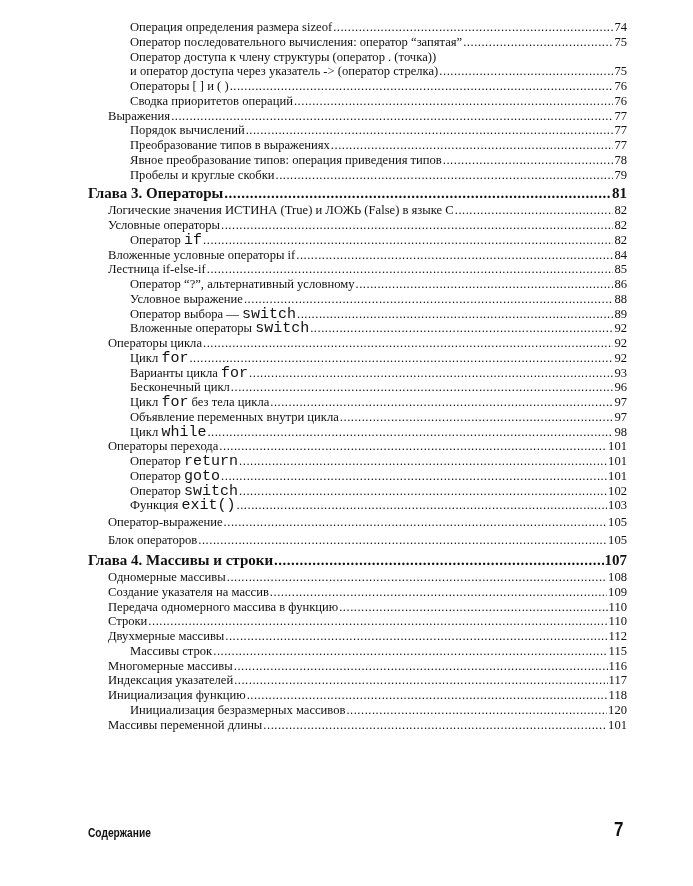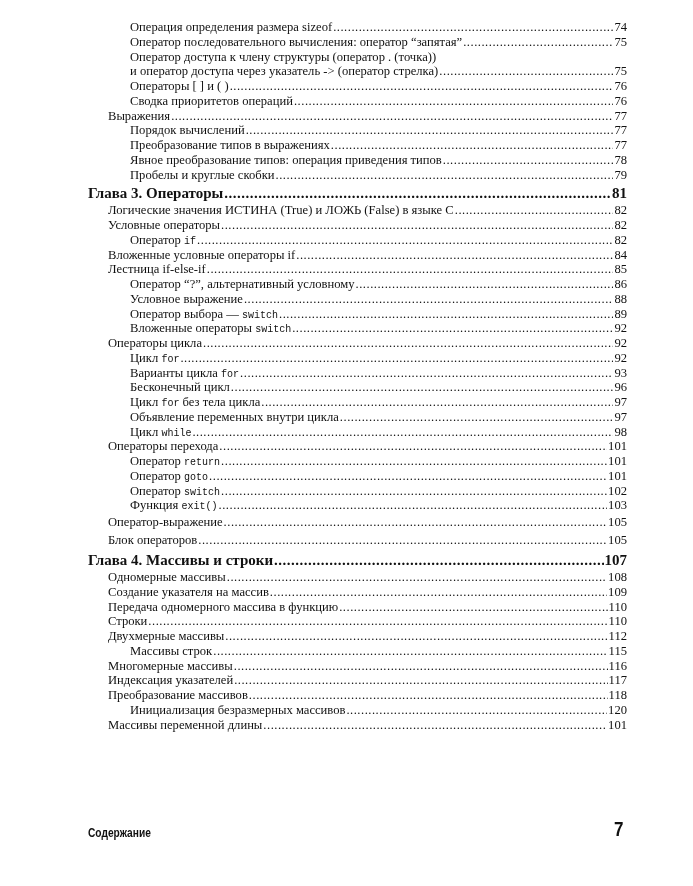--- a/index.html
+++ b/index.html
@@ -7,21 +7,21 @@
            font-family: "Liberation Serif", serif; color: #111; }
     .toc { position: absolute; left: 88px; top: 20px; width: 539px; }
     .row { display: flex; align-items: baseline; font-size: 12.6px; line-height: 14.75px; height: 14.75px; white-space: nowrap; }
     .row .t { flex: 0 0 auto; text-align: center; }
     .row .dots { flex: 1 1 auto; overflow: hidden; margin: 0 1px; letter-spacing: 0.5px; }
     .row .dots::after { content: "................................................................................................................................................................................................................................................"; }
     .row .p { flex: 0 0 auto; text-align: right; }
     .lvl0 { font-weight: bold; font-size: 15px; }
     .lvl1 { padding-left: 20px; }
     .lvl2 { padding-left: 42px; }
-    .code { font-family: "Liberation Mono", monospace; font-size: 10px; }
+    .code { font-family: "Liberation Mono", monospace; font-size: 15px; }
     .chapter { margin-top: 3px; margin-bottom: 2px; height: 16px; line-height: 16px; }
     .tall { height: 18px; line-height: 18px; }
     .footer-left { position: absolute; left: 88px; top: 826px; font-family: "Liberation Sans", sans-serif; font-weight: bold; font-size: 12px; transform: scaleX(0.85); transform-origin: left; }
     .footer-right { position: absolute; left: 614px; top: 818px; font-family: "Liberation Sans", sans-serif; font-weight: bold; font-size: 20px; transform: scaleX(0.85); transform-origin: left; }
   </style>
 </head>
 <body>
 
 <div class="toc" id="toc">
     <div class="row lvl2">
@@ -236,21 +236,21 @@
       <span class="t"><span>Многомерные массивы</span></span>
       <span class="dots"></span>
       <span class="p">116</span>
     </div>
     <div class="row lvl1">
       <span class="t"><span>Индексация указателей</span></span>
       <span class="dots"></span>
       <span class="p">117</span>
     </div>
     <div class="row lvl1">
-      <span class="t"><span>Преобразование массивов</span></span>
+      <span class="t"><span>Инициализация функцию</span></span>
       <span class="dots"></span>
       <span class="p">118</span>
     </div>
     <div class="row lvl2">
       <span class="t"><span>Инициализация безразмерных массивов</span></span>
       <span class="dots"></span>
       <span class="p">120</span>
     </div>
     <div class="row lvl1">
       <span class="t"><span>Массивы переменной длины</span></span>

